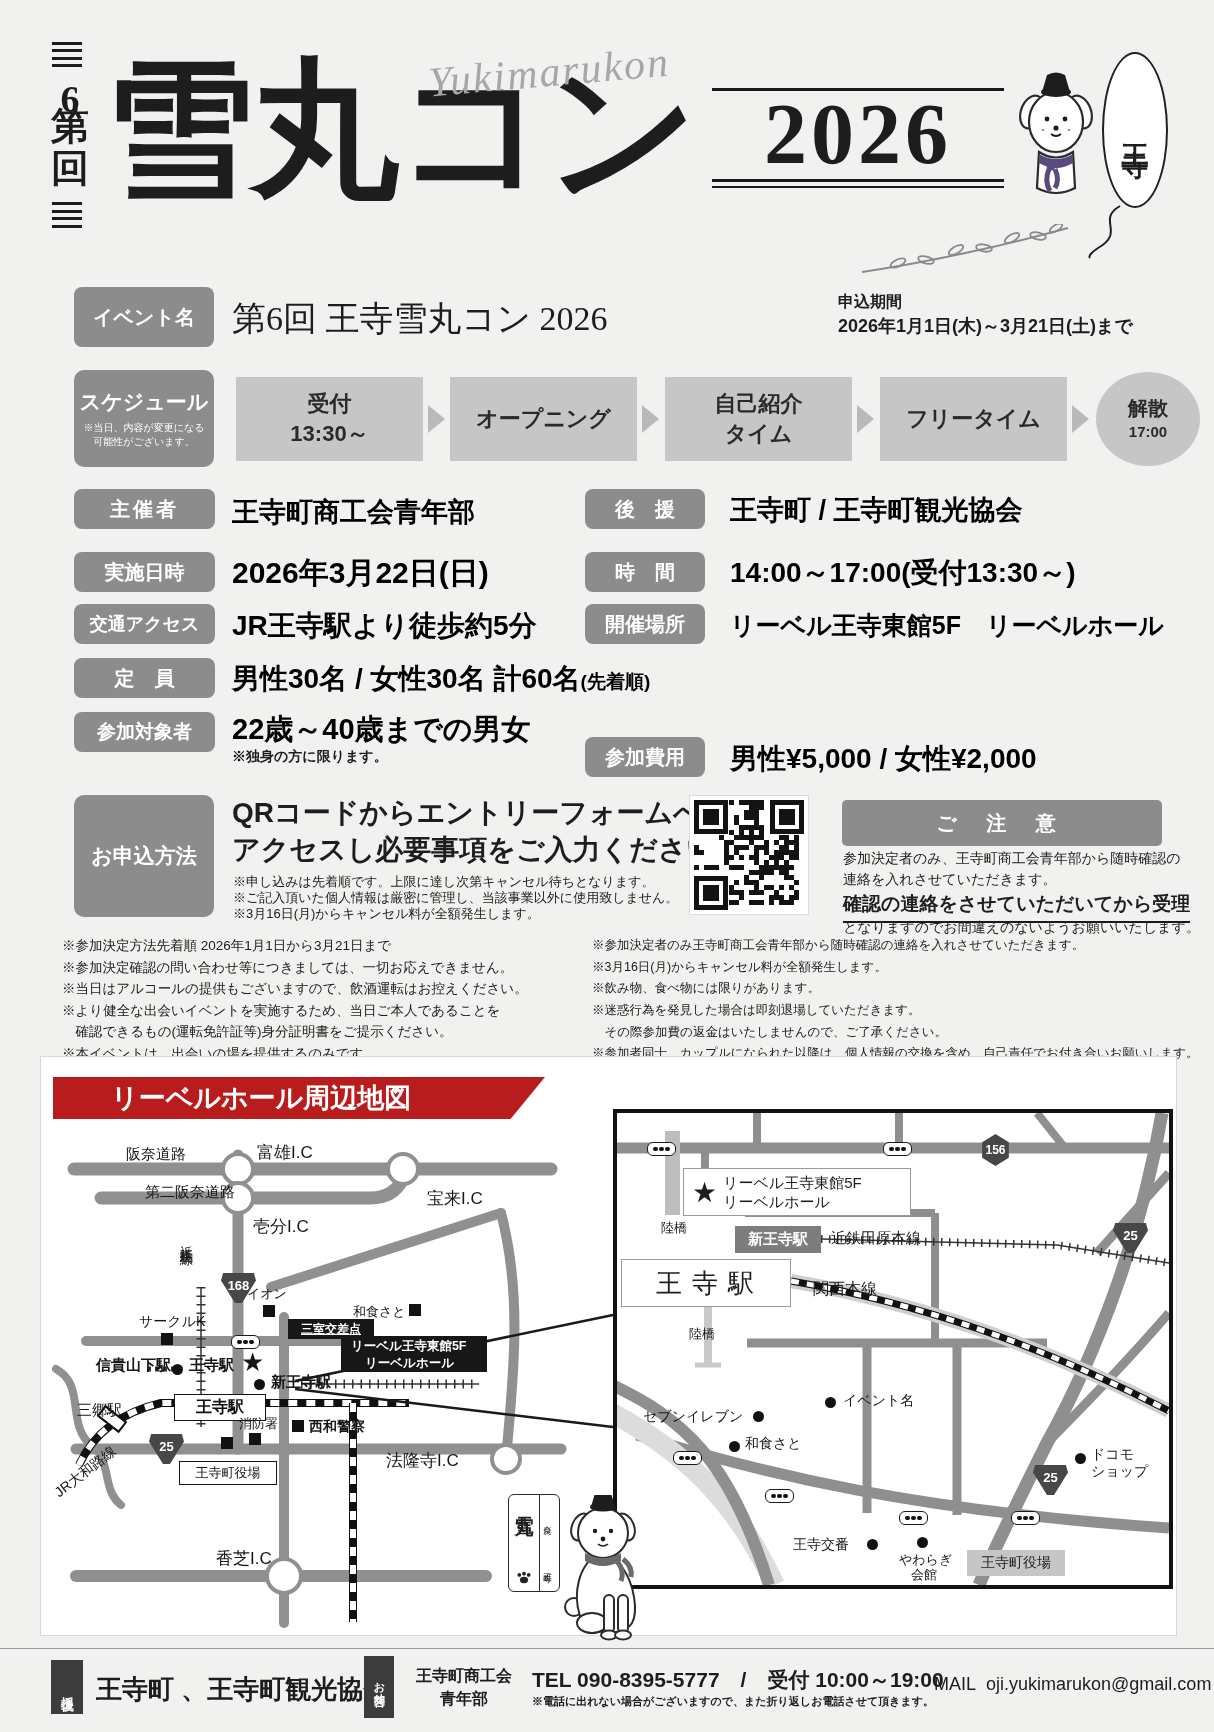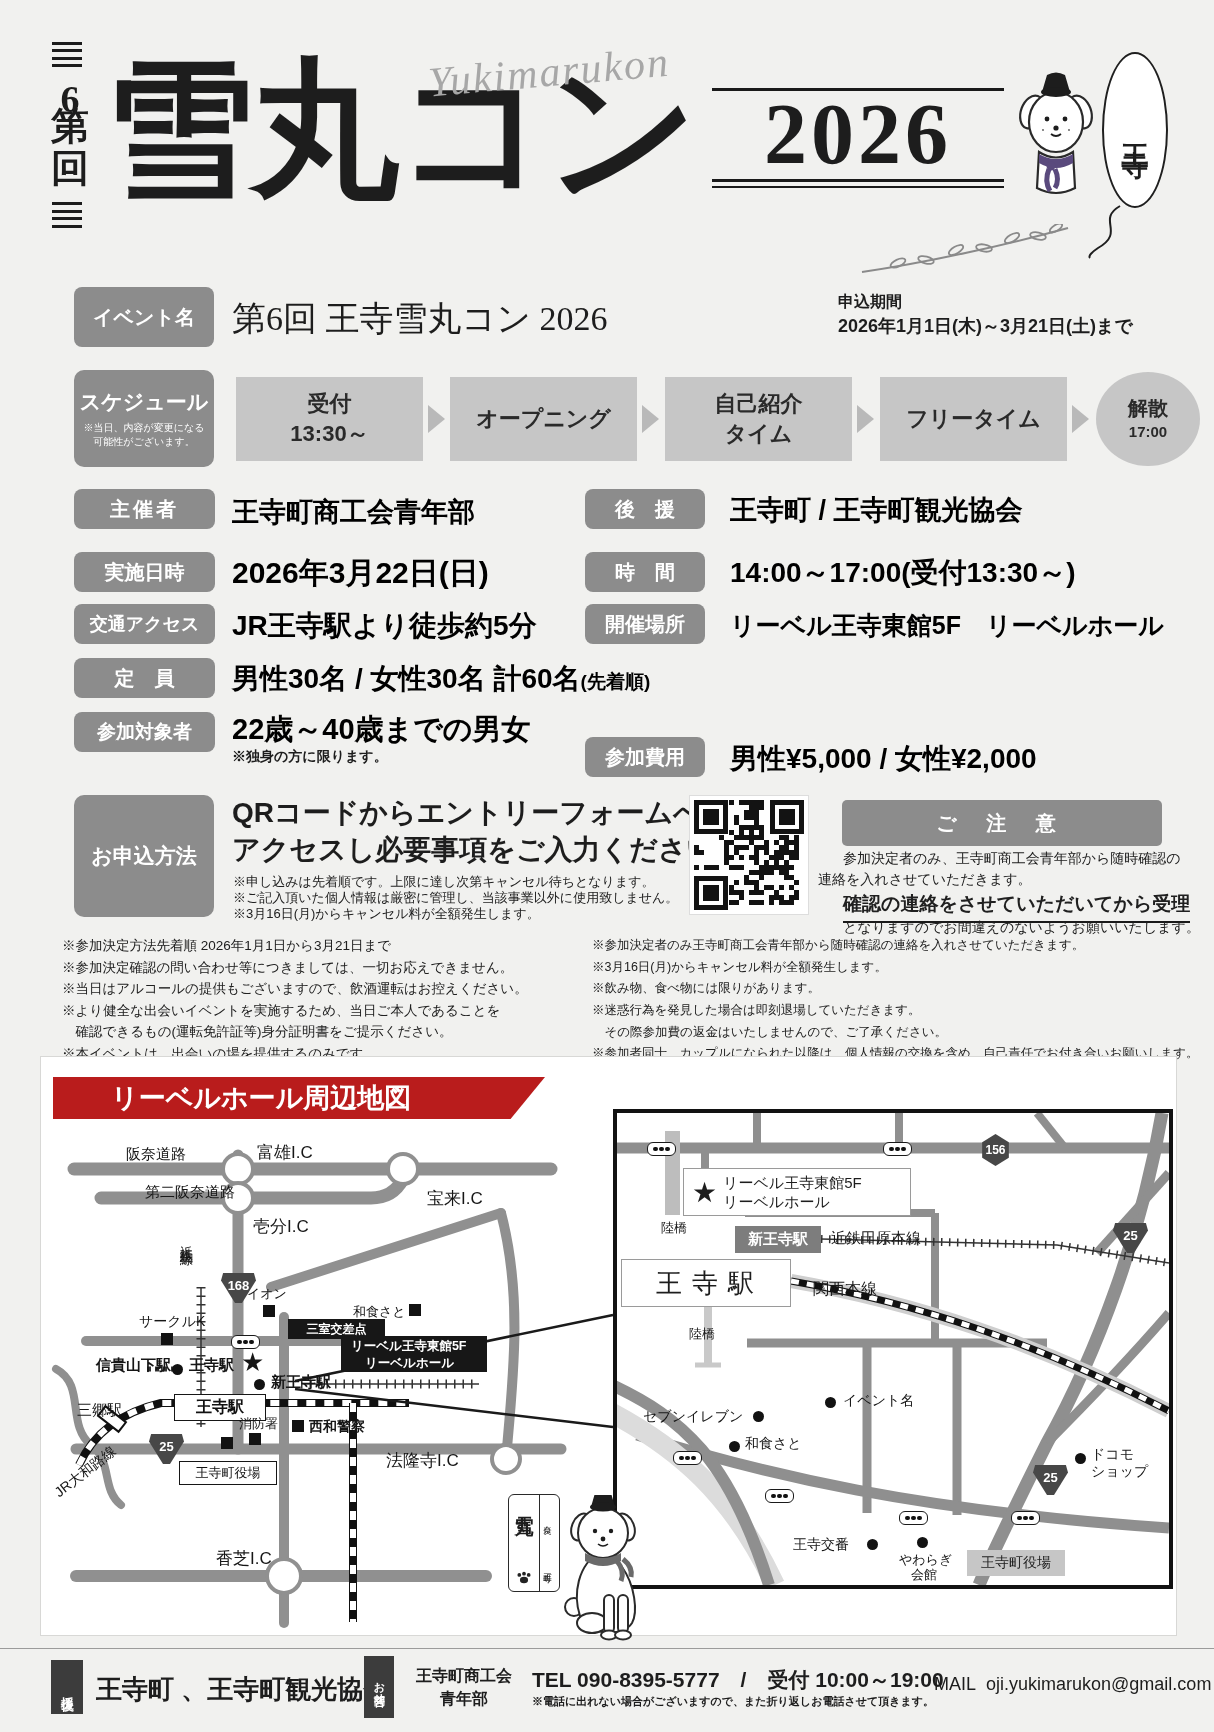--- a/index.html
+++ b/index.html
@@ -311,21 +311,21 @@
       <i style="left:89px;top:104px"></i>
       <i style="left:94px;top:104px"></i>
       <i style="left:99px;top:104px"></i>
       <b class="ftl"></b>
       <b class="ftr"></b>
       <b class="fbl"></b>
     </div>
 
   <div class="lbl" style="left:842px;top:800px;width:320px;height:46px;font-size:20px;letter-spacing:12px;border-radius:5px;">ご 注 意</div>
   <div class="fine" style="left:843px;top:847px;font-size:14px;">参加決定者のみ、王寺町商工会青年部から随時確認の</div>
-  <div class="fine" style="left:818px;top:868px;font-size:14px;">連絡を入れさせていただきます。</div>
+  <div class="fine" style="left:843px;top:868px;font-size:14px;">連絡を入れさせていただきます。</div>
   <div class="fine ul" style="left:843px;top:889px;font-size:19px;font-weight:bold;">確認の連絡をさせていただいてから受理</div>
   <div class="fine" style="left:843px;top:916px;font-size:14px;">となりますのでお間違えのないようお願いいたします。</div>
 
   <div class="fine" style="left:62px;top:935px;font-size:13.5px;">
     <div>※参加決定方法先着順 2026年1月1日から3月21日まで</div>
     <div>※参加決定確認の問い合わせ等につきましては、一切お応えできません。</div>
     <div>※当日はアルコールの提供もございますので、飲酒運転はお控えください。</div>
     <div>※より健全な出会いイベントを実施するため、当日ご本人であることを</div>
     <div>　確認できるもの(運転免許証等)身分証明書をご提示ください。</div>
     <div>※本イベントは、出会いの場を提供するのみです。</div>
@@ -392,21 +392,21 @@
     <span class="ml" style="left:386px;top:130px;font-size:17px;">宝来I.C</span>
     <span class="ml" style="left:212px;top:158px;font-size:17px;">壱分I.C</span>
     <span class="ml vtx" style="left:136px;top:178px;font-size:13px;letter-spacing:2px;">近鉄生駒線</span>
     <span class="shield tri" style="left:180px;top:216px;">168</span>
     <span class="ml" style="left:206px;top:228px;font-size:13px;">イオン</span>
     <span class="bsq" style="left:222px;top:248px;"></span>
     <span class="ml" style="left:98px;top:256px;font-size:14px;">サークルK</span>
     <span class="bsq" style="left:120px;top:276px;"></span>
     <span class="ml" style="left:312px;top:246px;font-size:13px;">和食さと</span>
     <span class="bsq" style="left:368px;top:247px;"></span>
-    <span class="blackbox" style="left:247px;top:262px;width:97px;height:20px;font-size:12px;display:flex;align-items:center;justify-content:center;">三室交差点</span>
+    <span class="blackbox" style="left:247px;top:262px;width:86px;height:20px;font-size:12px;display:flex;align-items:center;justify-content:center;text-decoration:underline;">三室交差点</span>
     <span class="tl" style="left:190px;top:278px;">
         <i></i>
         <i></i>
         <i></i>
       </span>
     <div class="blackbox" style="left:300px;top:279px;width:146px;height:36px;font-size:12.5px;line-height:1.35;padding:2px 0 0 10px;box-sizing:border-box;">
       <div>リーベル王寺東館5F</div>
       <div style="padding-left:14px;">リーベルホール</div>
     </div>
     <span class="ml" style="left:200px;top:290px;font-size:26px;">★</span>

